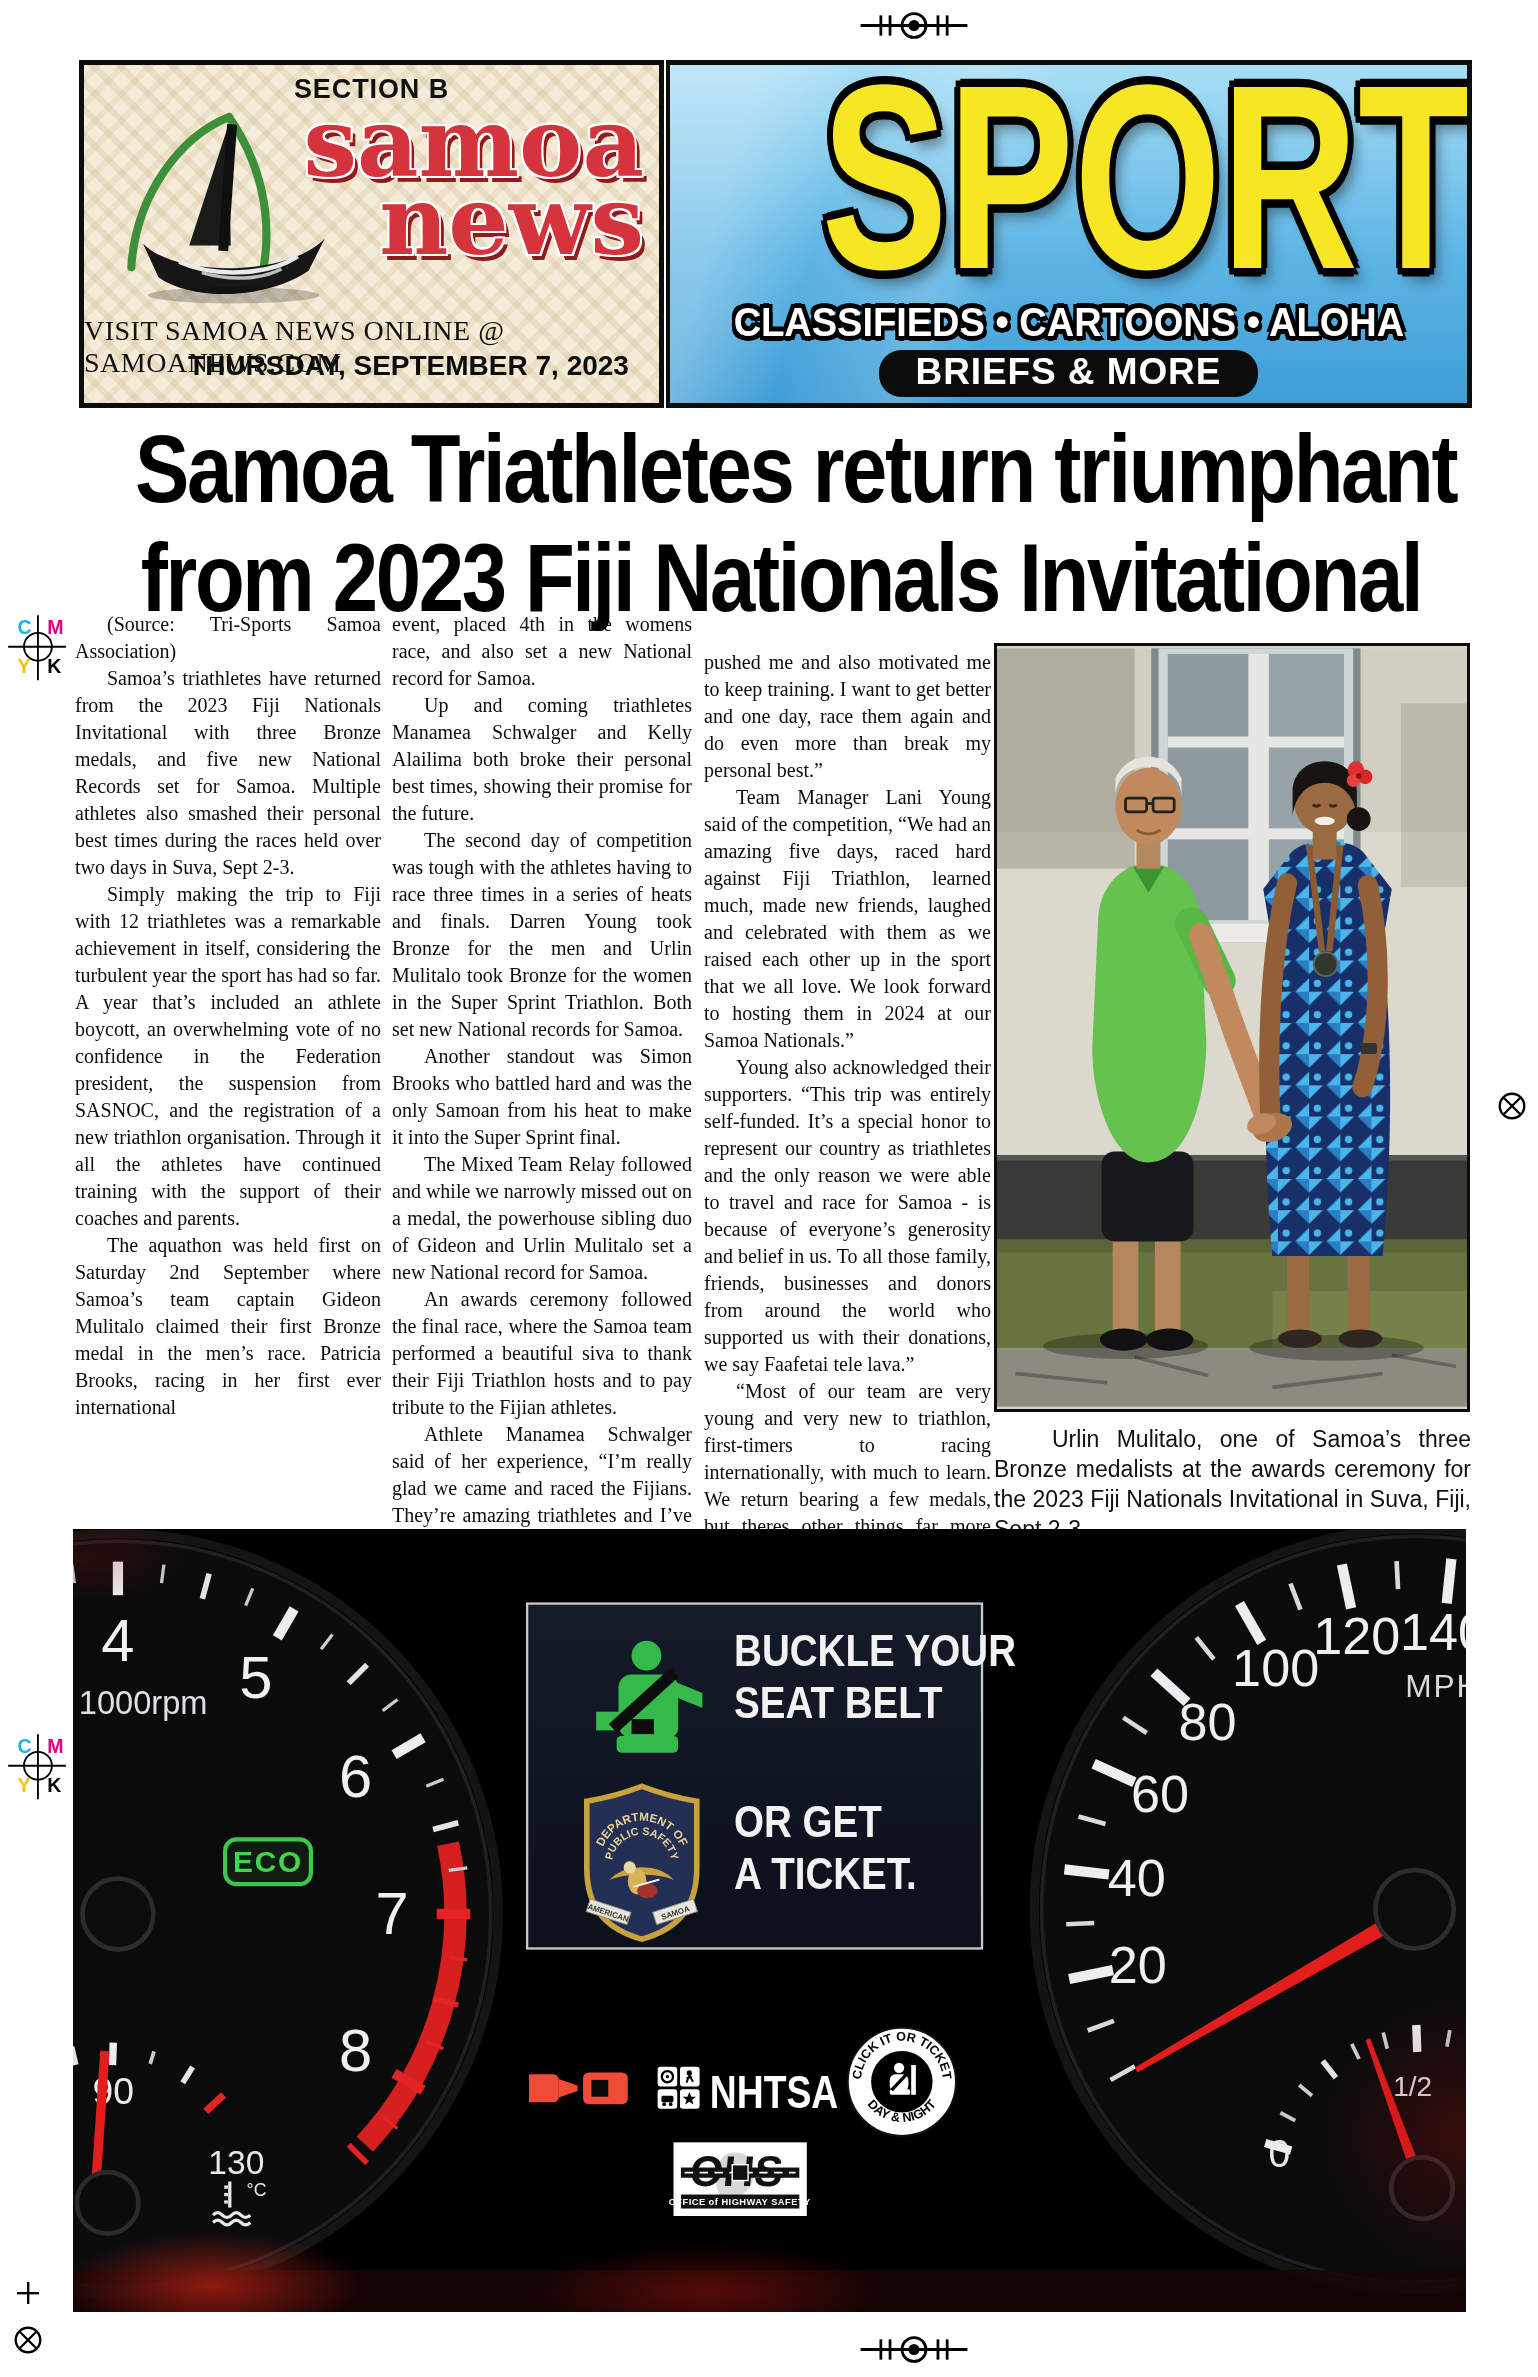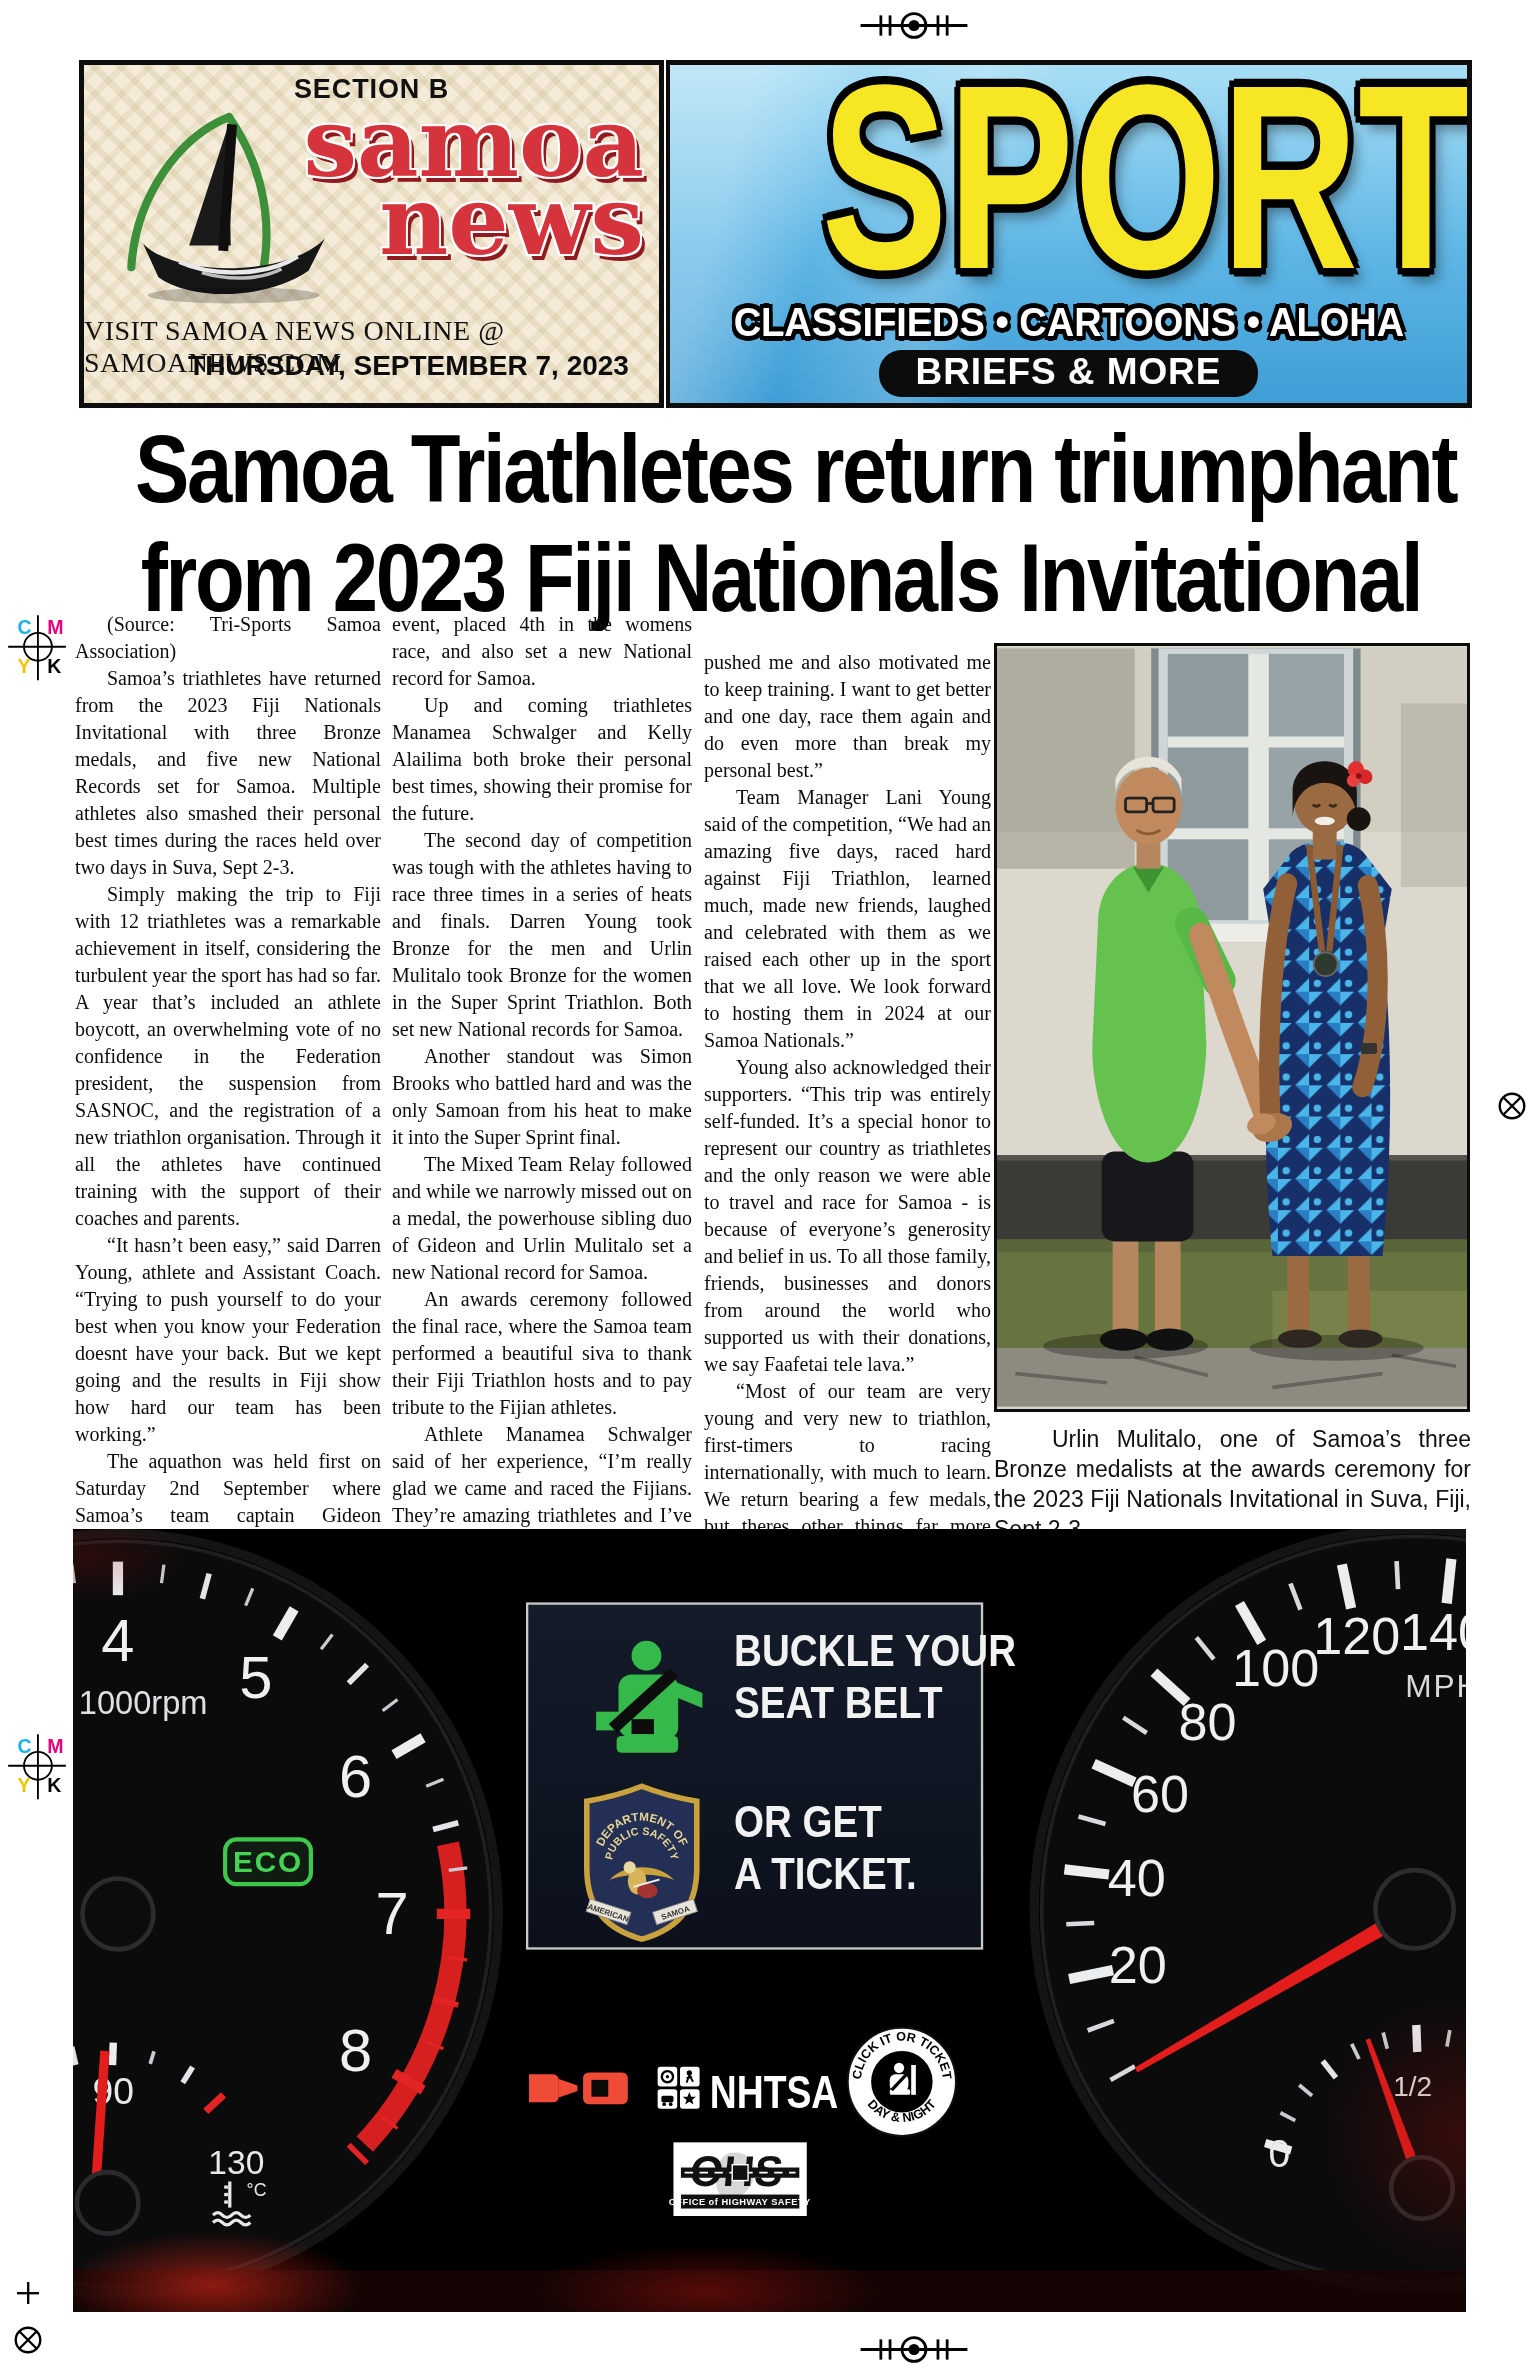--- a/index.html
+++ b/index.html
@@ -123,21 +123,20 @@
     <text x="12" y="32" fill="#19b1e6" font-size="21" font-weight="bold">C</text>
     <text x="44" y="32" fill="#e6007e" font-size="21" font-weight="bold">M</text>
     <text x="12" y="74" fill="#f0c400" font-size="21" font-weight="bold">Y</text>
     <text x="44" y="74" fill="#000" font-size="21" font-weight="bold">K</text>
   </svg>
 
   <div class="col col1">
     <p>(Source: Tri-Sports Samoa Association)</p>
     <p>Samoa’s triathletes have returned from the 2023 Fiji Nationals Invitational with three Bronze medals, and five new National Records set for Samoa. Multiple athletes also smashed their personal best times during the races held over two days in Suva, Sept 2-3.</p>
     <p>Simply making the trip to Fiji with 12 triathletes was a remarkable achievement in itself, considering the turbulent year the sport has had so far. A year that’s included an athlete boycott, an overwhelming vote of no confidence in the Federation president, the suspension from SASNOC, and the registration of a new triathlon organisation. Through it all the athletes have continued training with the support of their coaches and parents.</p>
-    <p>“It hasn’t been easy,” said Darren Young, athlete and Assistant Coach. “Trying to push yourself to do your best when you know your Federation doesnt have your back. But we kept going and the results in Fiji show how hard our team has been working.”</p>
     <p>The aquathon was held first on Saturday 2nd September where Samoa’s team captain Gideon Mulitalo claimed their first Bronze medal in the men’s race. Patricia Brooks, racing in her first ever international</p>
   </div>
   <div class="col col2">
     <p class="cont">event, placed 4th in the womens race, and also set a new National record for Samoa.</p>
     <p>Up and coming triathletes Manamea Schwalger and Kelly Alailima both broke their personal best times, showing their promise for the future.</p>
     <p>The second day of competition was tough with the athletes having to race three times in a series of heats and finals. Darren Young took Bronze for the men and Urlin Mulitalo took Bronze for the women in the Super Sprint Triathlon. Both set new National records for Samoa.</p>
     <p>Another standout was Simon Brooks who battled hard and was the only Samoan from his heat to make it into the Super Sprint final.</p>
     <p>The Mixed Team Relay followed and while we narrowly missed out on a medal, the powerhouse sibling duo of Gideon and Urlin Mulitalo set a new National record for Samoa.</p>
     <p>An awards ceremony followed the final race, where the Samoa team performed a beautiful siva to thank their Fiji Triathlon hosts and to pay tribute to the Fijian athletes.</p>
     <p>Athlete Manamea Schwalger said of her experience, “I’m really glad we came and raced the Fijians. They’re amazing triathletes and I’ve seen what’s possible if I keep going with this sport. Competing here has</p>

